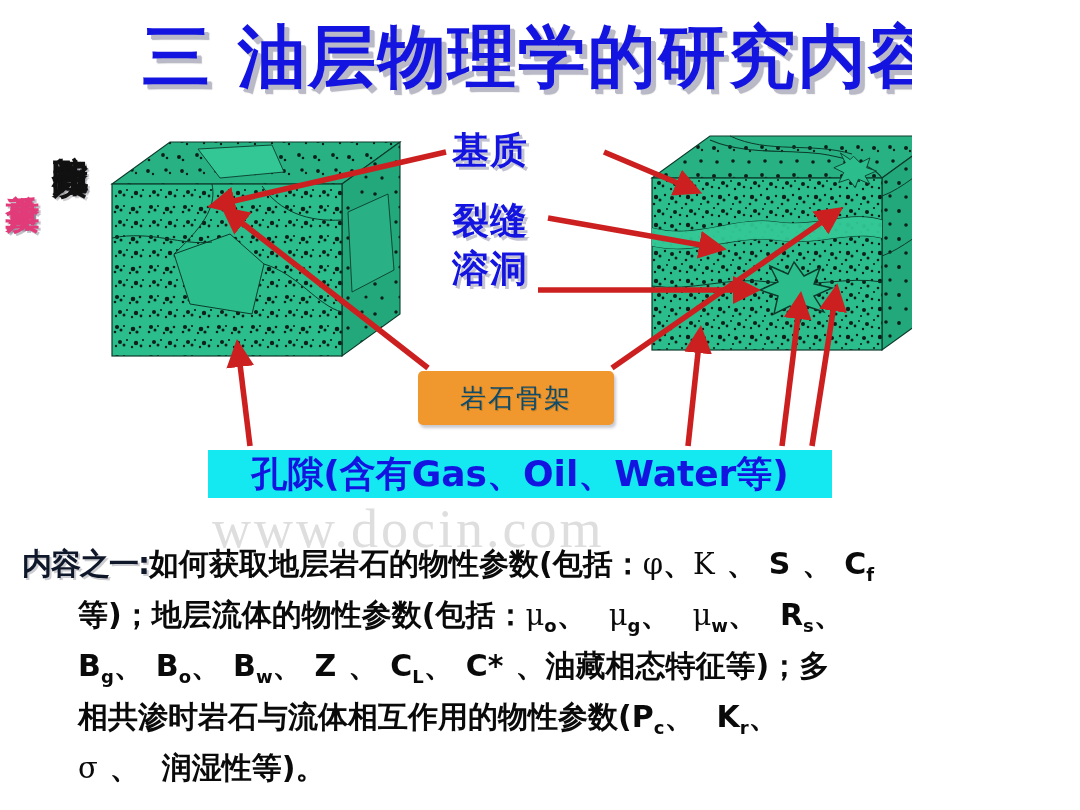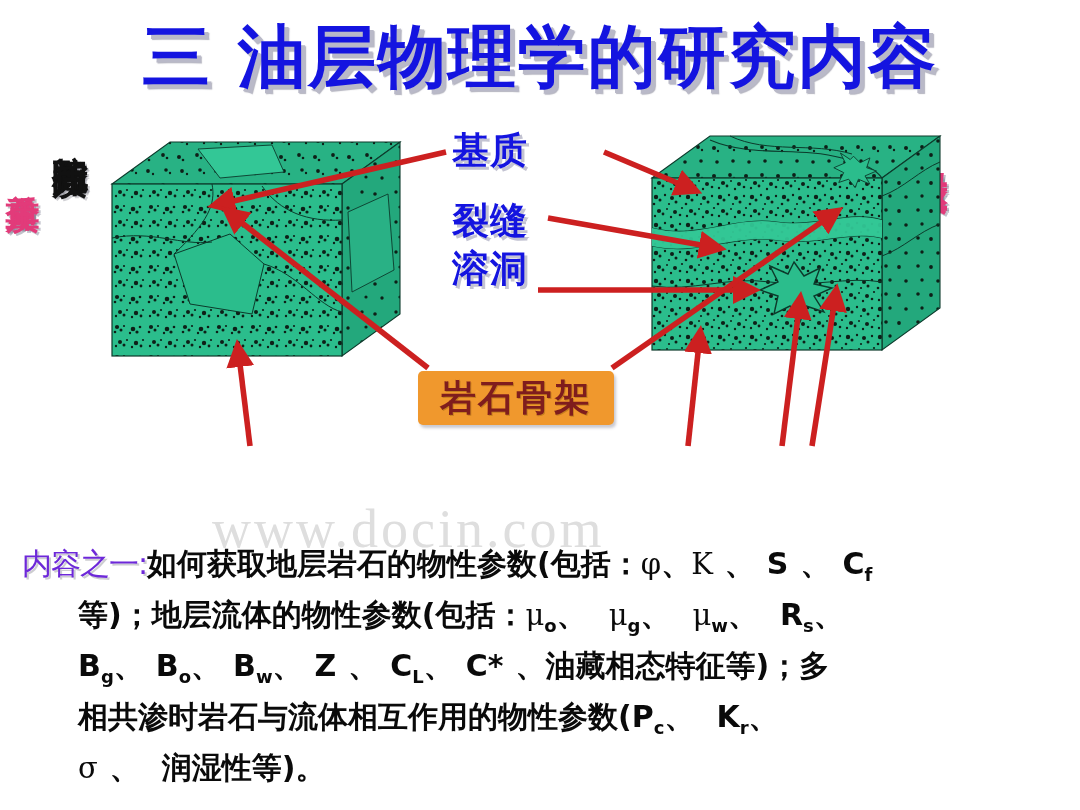--- a/index.html
+++ b/index.html
@@ -5,21 +5,20 @@
   html,body{margin:0;padding:0;background:#fff;}
   body{
     font-family:"DejaVu Sans","Liberation Sans",sans-serif;
     -webkit-font-smoothing:antialiased;
   }
   #slide{
     position:relative;
     width:912px;height:810px;
     background:#ffffff;
     overflow:hidden;
-    padding-left:40px;
   }
 
   
   #title{
     position:absolute;left:0;top:12px;width:1080px;
     text-align:center;
     font-size:68px;
     font-weight:700;
     letter-spacing:2px;
     color:#1414e0;
@@ -84,21 +83,21 @@
   
   #box-skeleton{
     position:absolute;left:418px;top:371px;
     width:196px;height:54px;
     background:#f0982d;
     border-radius:5px;
     box-shadow:2px 3px 3px rgba(120,120,140,.40);
     display:flex;align-items:center;justify-content:center;
   }
   #box-skeleton span{
-    font-size:36px;font-weight:700;color:#7f1d1d;letter-spacing:2px;
+    font-size:26px;font-weight:400;color:#0c4a6e;letter-spacing:2px;
     text-shadow:1px 1px 0 rgba(170,110,20,.6);
   }
 
   
   #box-pore{
     position:absolute;left:208px;top:450px;
     width:624px;height:48px;
     background:#14e8f0;
     display:flex;align-items:center;justify-content:center;
   }
@@ -118,22 +117,22 @@
   
   #body-text{
     position:absolute;left:22px;top:544px;width:1048px;
     color:#0a0a0a;
     font-size:30px;
     font-weight:700;
     line-height:40px;
   }
   .btline{white-space:nowrap;}
   .redlead{
-    color:#6d28d9;
-    font-weight:400;
+    color:#0f172a;
+    font-weight:700;
     text-shadow:2px 2px 0 rgba(130,130,140,.40);
     letter-spacing:-1px;
     text-align:right;
   }
   .indent{display:inline-block;width:56px;}
   .sym{
     font-family:"DejaVu Serif","Liberation Serif",serif;
     font-weight:400;
     font-size:29px;
   }
@@ -343,20 +342,23 @@
   </div>
 
   <div class="center-word" id="w-jizhi">基质</div>
   <div class="center-word" id="w-liefeng">裂缝</div>
   <div class="center-word" id="w-rongdong">溶洞</div>
 
   <div id="box-skeleton">
     <span>岩石骨架</span>
   </div>
 
+  <div id="box-pore">
+    <span>孔隙(含有Gas、Oil、Water等)</span>
+  </div>
 
   <div id="watermark">www.docin.com</div>
 
   <div id="body-text">
 
     <div class="btline">
       <span class="redlead">内容之一:</span><span>如何获取地层岩石的物性参数(包括：</span><span class="sym">φ</span><span>、</span><span class="sym">K</span><span class="sp"></span><span>、</span><span class="sp"></span><span class="symb">S</span><span class="sp"></span><span>、</span><span class="sp"></span><span class="symb">C</span><sub>f</sub>
     </div>
 
     <div class="btline">

